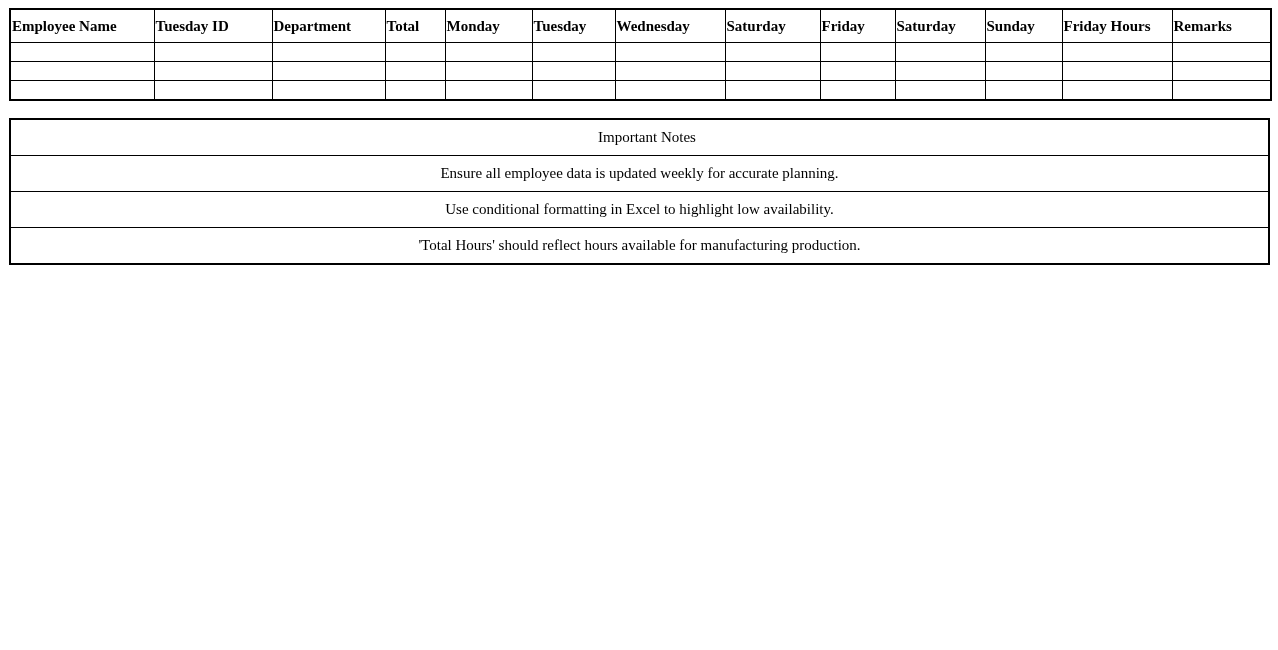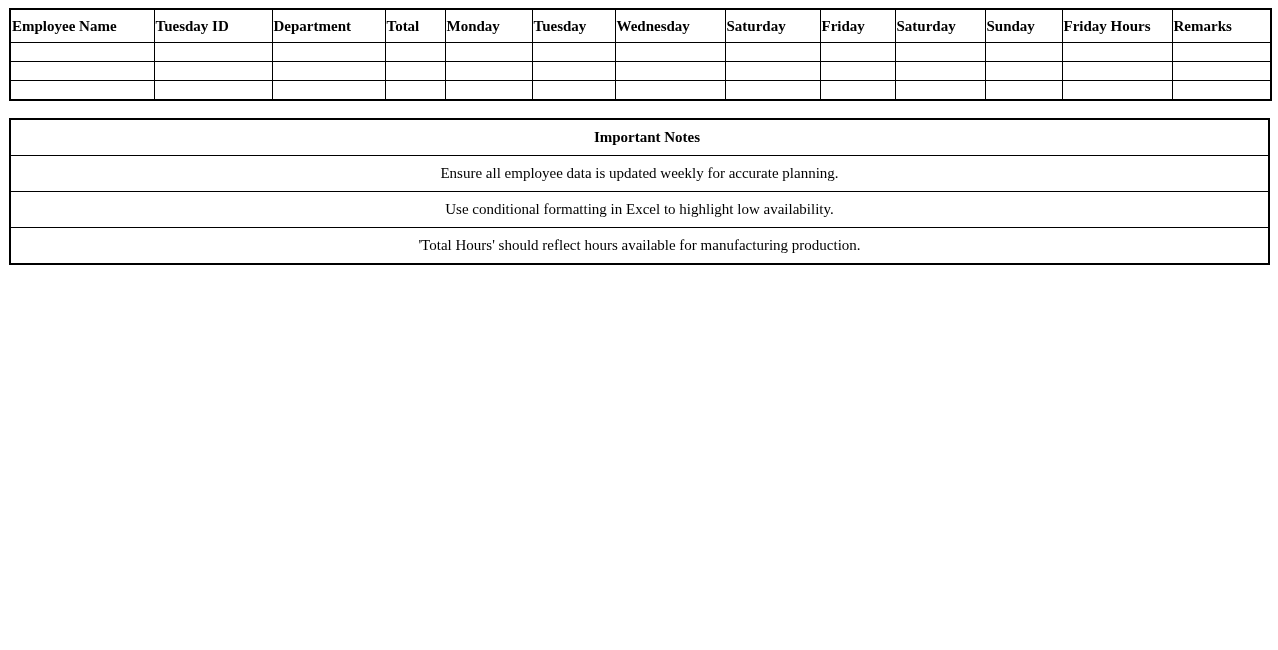--- a/index.html
+++ b/index.html
@@ -60,21 +60,21 @@
     border: 2px solid #000000;
   }
   table.notes td {
     border: 1px solid #000000;
     height: 33px;
     text-align: center;
     vertical-align: middle;
     font-size: 15px;
   }
   table.notes td.title {
-    font-weight: bold;
+    font-weight: normal;
     padding-left: 16px;
   }
 </style>
 </head>
 <body>
 
 <div class="page">
 
   <table class="schedule">
     <colgroup>

